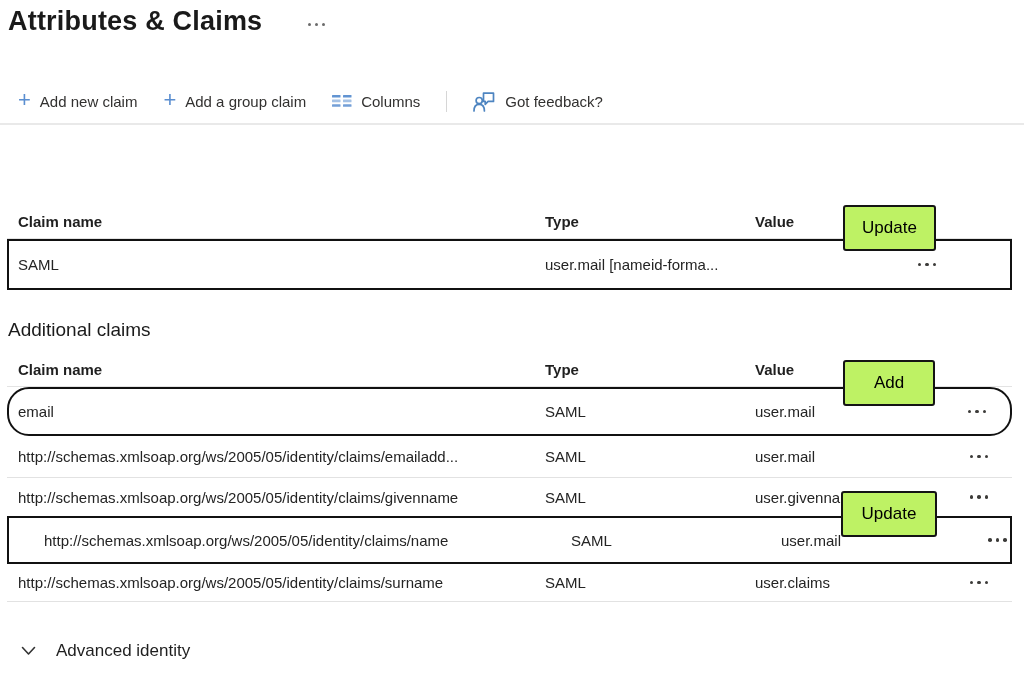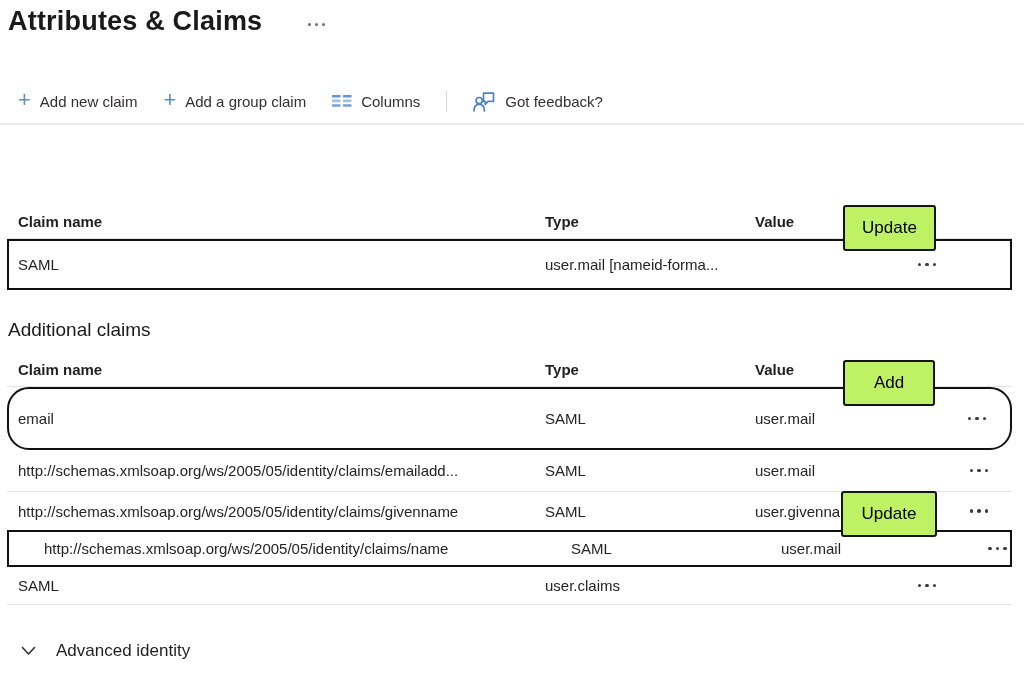--- a/index.html
+++ b/index.html
@@ -36,22 +36,22 @@
   .table2 { top:352px; }
   .grid-row { display:grid; grid-template-columns:527px 210px 205px 1fr; align-items:center;
               padding-left:11px; width:1005px; }
   .thead { height:35px; font-weight:bold; font-size:15px; color:#1f1f1f; border-bottom:1px solid #e3e3e3; }
   .trow { font-size:15px; color:#242424; cursor:pointer; background:#fff; }
   .trow .cell { white-space:nowrap; overflow:hidden; }
   .row-std { height:40px; border-bottom:1px solid #e2e2e2; }
   .no-div { border-bottom:none; }
   .boxed { border:2px solid #111111; padding-left:9px; }
   .h-req { height:51px; }
-  .h-email { height:63px;border-radius:22px; }
-  .h-name { height:37px;padding-left:35px; }
+  .h-email { height:49px;border-radius:22px; }
+  .h-name { height:48px;padding-left:35px; }
   .h-41 { height:42px; }
   .h-38 { height:38px; }
 
   .menu-cell { display:flex; justify-content:flex-end; padding-right:22px; }
   .dots-btn { border:none; background:none; cursor:pointer; display:flex; gap:4px; padding:6px 2px; }
   .dots-btn i { width:3.5px; height:3.5px; border-radius:50%; background:#3c3b39; display:block; }
 
   
   .advanced { position:absolute; top:641px; left:21px; display:flex; align-items:center; gap:20px;
               cursor:pointer; border:none; background:none; font-family:"Liberation Sans", sans-serif; }
@@ -194,20 +194,21 @@
       <span class="menu-cell">
         <button class="dots-btn" aria-label="Row menu">
           <i></i>
             <i></i>
             <i></i>
         </button>
       </span>
     </div>
 
     <div class="grid-row trow row-std h-38">
+      <span class="cell">http://schemas.xmlsoap.org/ws/2005/05/identity/claims/surname</span>
       <span class="cell">SAML</span>
       <span class="cell">user.claims</span>
       <span class="menu-cell">
         <button class="dots-btn" aria-label="Row menu">
           <i></i>
             <i></i>
             <i></i>
         </button>
       </span>
     </div>

